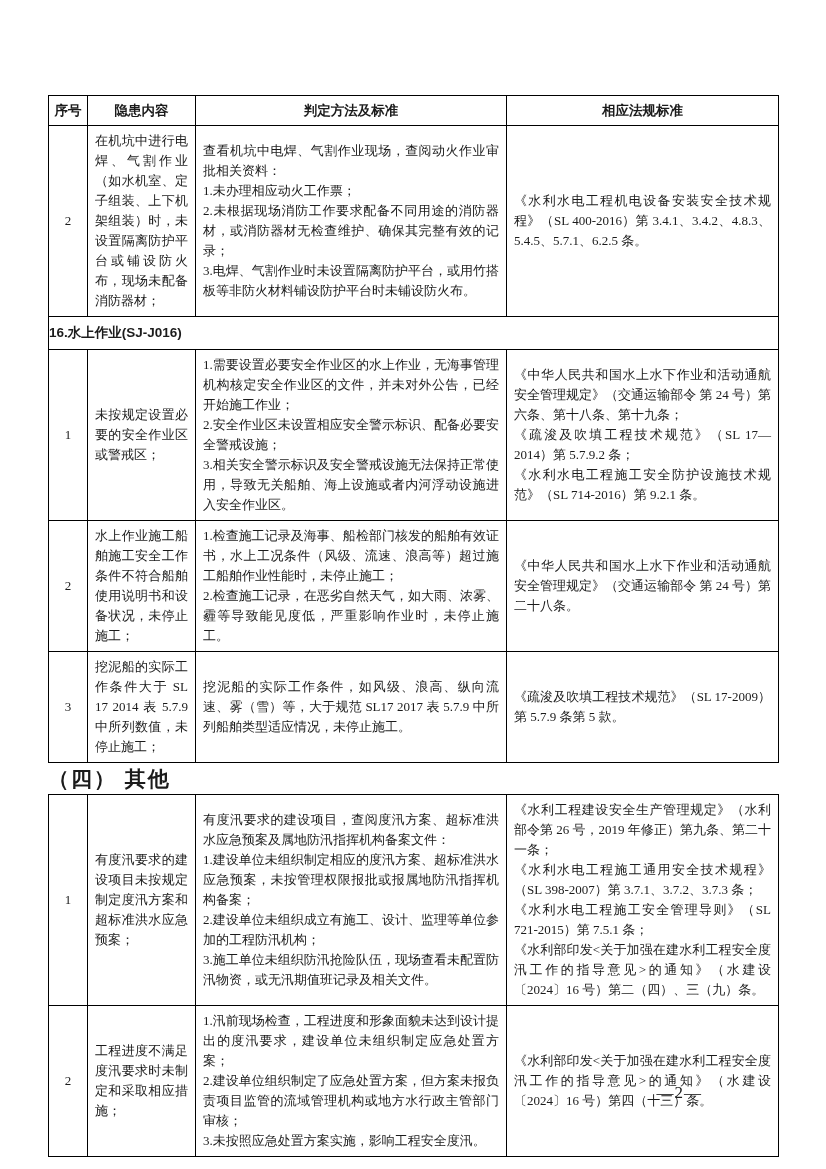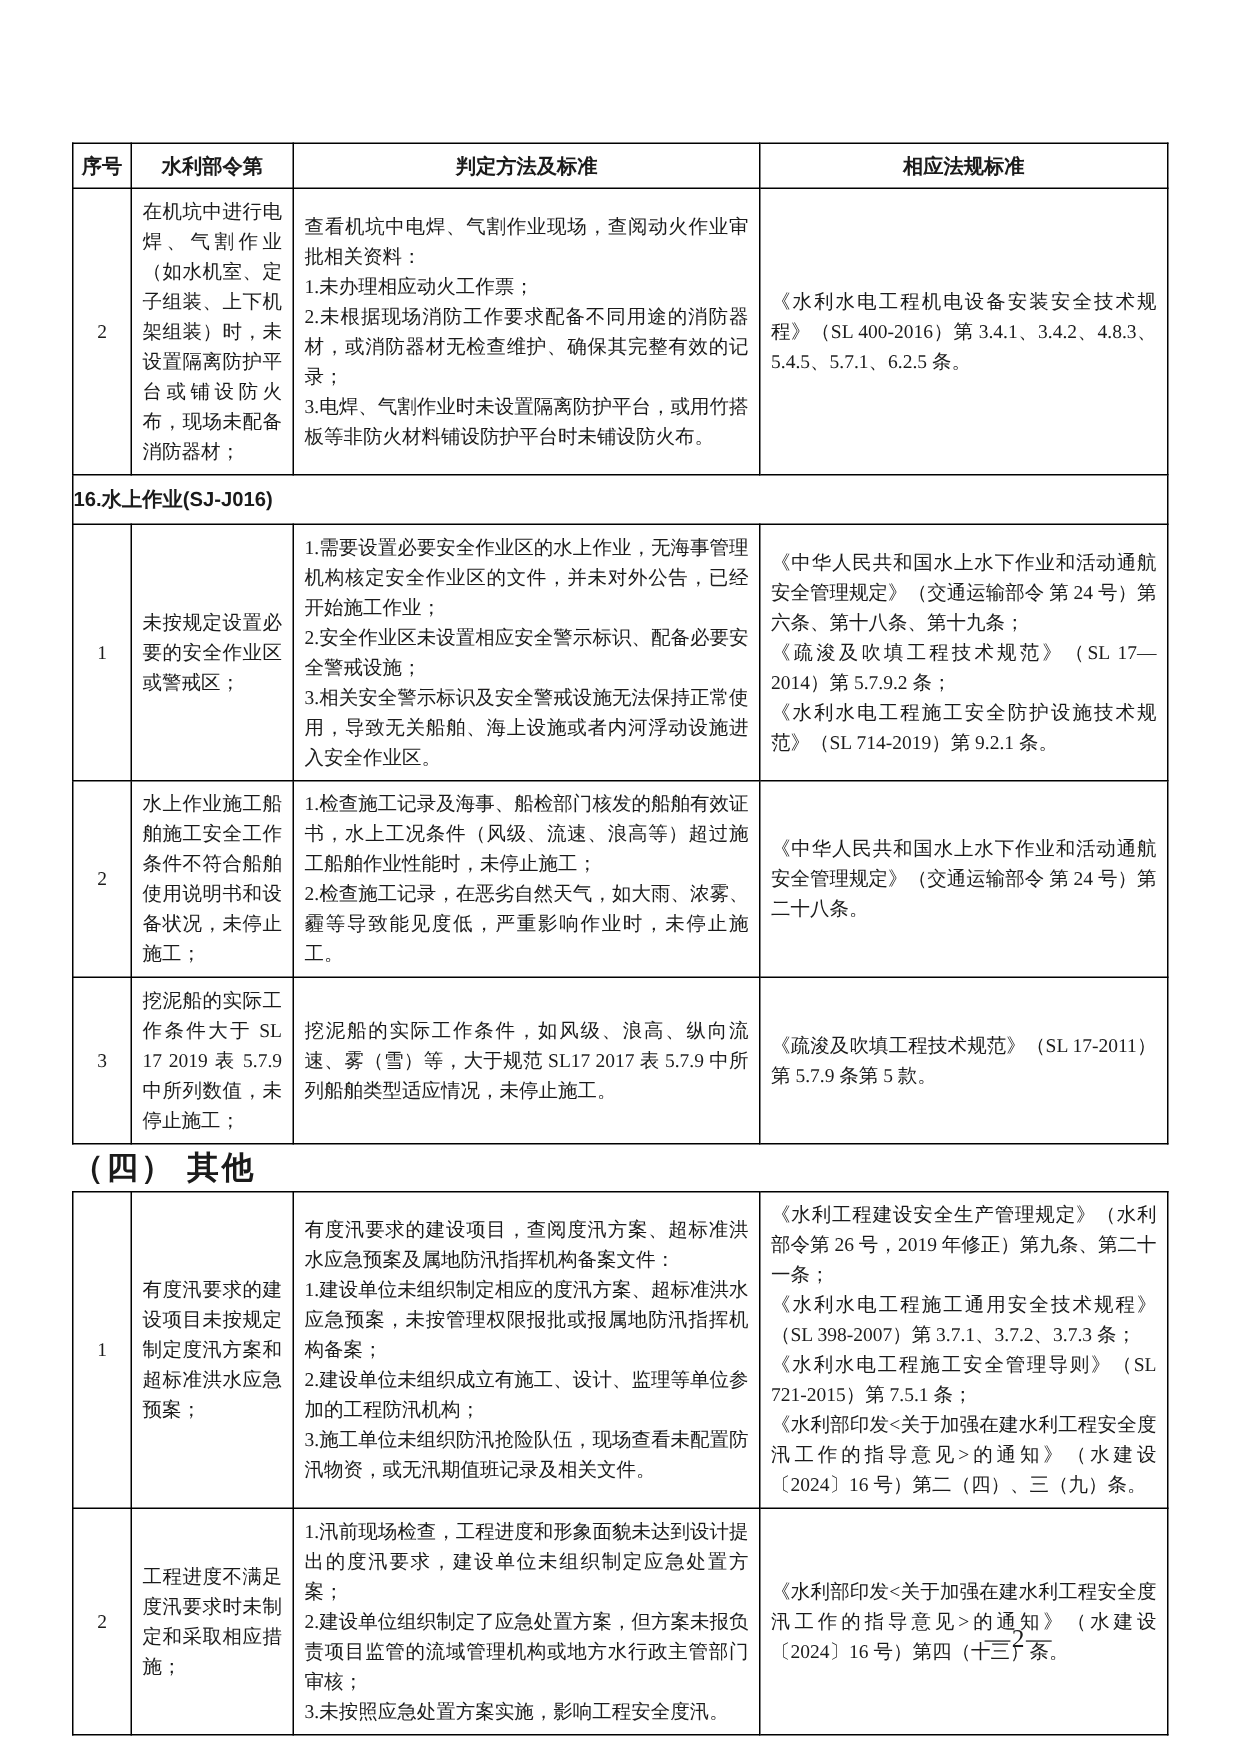--- a/index.html
+++ b/index.html
@@ -79,21 +79,21 @@
   <table class="grid">
     <colgroup>
       <col style="width:39px">
       <col style="width:108px">
       <col style="width:311px">
       <col style="width:272px">
     </colgroup>
     <tbody>
       <tr>
         <th class="hdr">序号</th>
-        <th class="hdr">水利部令第</th>
+        <th class="hdr">隐患内容</th>
         <th class="hdr">判定方法及标准</th>
         <th class="hdr">相应法规标准</th>
       </tr>
       <tr class="h-rowA">
         <td class="no">2</td>
         <td class="txt">在机坑中进行电焊、气割作业（如水机室、定子组装、上下机架组装）时，未设置隔离防护平台或铺设防火布，现场未配备消防器材；</td>
         <td class="txt">查看机坑中电焊、气割作业现场，查阅动火作业审批相关资料：
 1.未办理相应动火工作票；
 2.未根据现场消防工作要求配备不同用途的消防器材，或消防器材无检查维护、确保其完整有效的记录；
 3.电焊、气割作业时未设置隔离防护平台，或用竹搭板等非防火材料铺设防护平台时未铺设防火布。</td>
@@ -103,34 +103,34 @@
         <td class="band" colspan="4">16.水上作业(SJ-J016)</td>
       </tr>
       <tr class="h-r1a">
         <td class="no">1</td>
         <td class="txt">未按规定设置必要的安全作业区或警戒区；</td>
         <td class="txt">1.需要设置必要安全作业区的水上作业，无海事管理机构核定安全作业区的文件，并未对外公告，已经开始施工作业；
 2.安全作业区未设置相应安全警示标识、配备必要安全警戒设施；
 3.相关安全警示标识及安全警戒设施无法保持正常使用，导致无关船舶、海上设施或者内河浮动设施进入安全作业区。</td>
         <td class="txt">《中华人民共和国水上水下作业和活动通航安全管理规定》（交通运输部令 第 24 号）第六条、第十八条、第十九条；
 《疏浚及吹填工程技术规范》（SL 17—2014）第 5.7.9.2 条；
-《水利水电工程施工安全防护设施技术规范》（SL 714-2019）第 9.2.1 条。</td>
+《水利水电工程施工安全防护设施技术规范》（SL 714-2016）第 9.2.1 条。</td>
       </tr>
       <tr class="h-r2a">
         <td class="no">2</td>
         <td class="txt">水上作业施工船舶施工安全工作条件不符合船舶使用说明书和设备状况，未停止施工；</td>
         <td class="txt">1.检查施工记录及海事、船检部门核发的船舶有效证书，水上工况条件（风级、流速、浪高等）超过施工船舶作业性能时，未停止施工；
 2.检查施工记录，在恶劣自然天气，如大雨、浓雾、霾等导致能见度低，严重影响作业时，未停止施工。</td>
         <td class="txt">《中华人民共和国水上水下作业和活动通航安全管理规定》（交通运输部令 第 24 号）第二十八条。</td>
       </tr>
       <tr class="h-r3a">
         <td class="no">3</td>
-        <td class="txt">挖泥船的实际工作条件大于 SL 17 2019 表 5.7.9 中所列数值，未停止施工；</td>
+        <td class="txt">挖泥船的实际工作条件大于 SL 17 2014 表 5.7.9 中所列数值，未停止施工；</td>
         <td class="txt">挖泥船的实际工作条件，如风级、浪高、纵向流速、雾（雪）等，大于规范 SL17 2017 表 5.7.9 中所列船舶类型适应情况，未停止施工。</td>
-        <td class="txt">《疏浚及吹填工程技术规范》（SL 17-2011）第 5.7.9 条第 5 款。</td>
+        <td class="txt">《疏浚及吹填工程技术规范》（SL 17-2009）第 5.7.9 条第 5 款。</td>
       </tr>
     </tbody>
   </table>
 
   <div class="part-heading">（四） 其他</div>
 
   <table class="grid">
     <colgroup>
       <col style="width:39px">
       <col style="width:108px">

